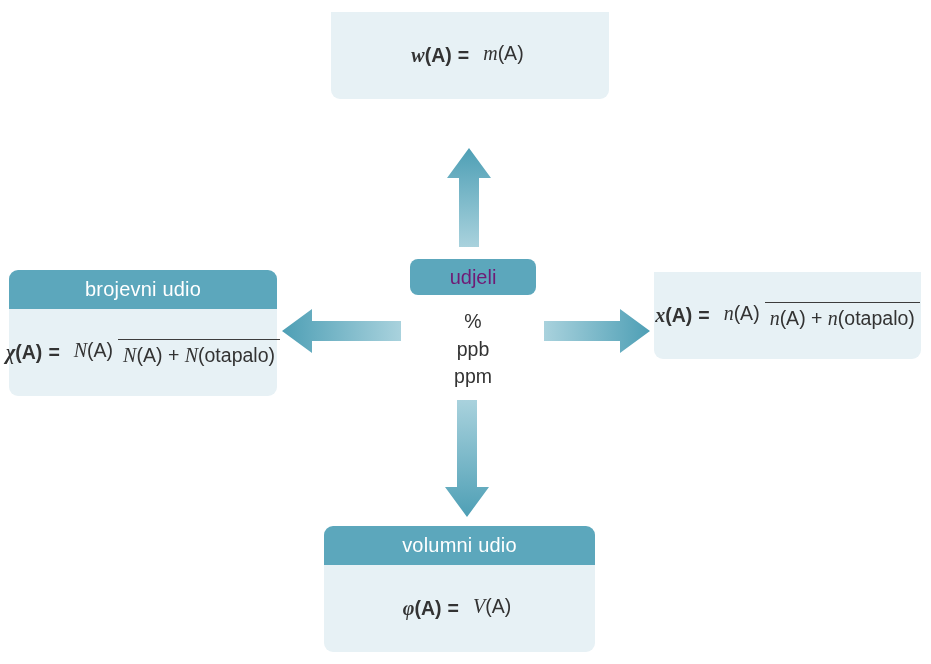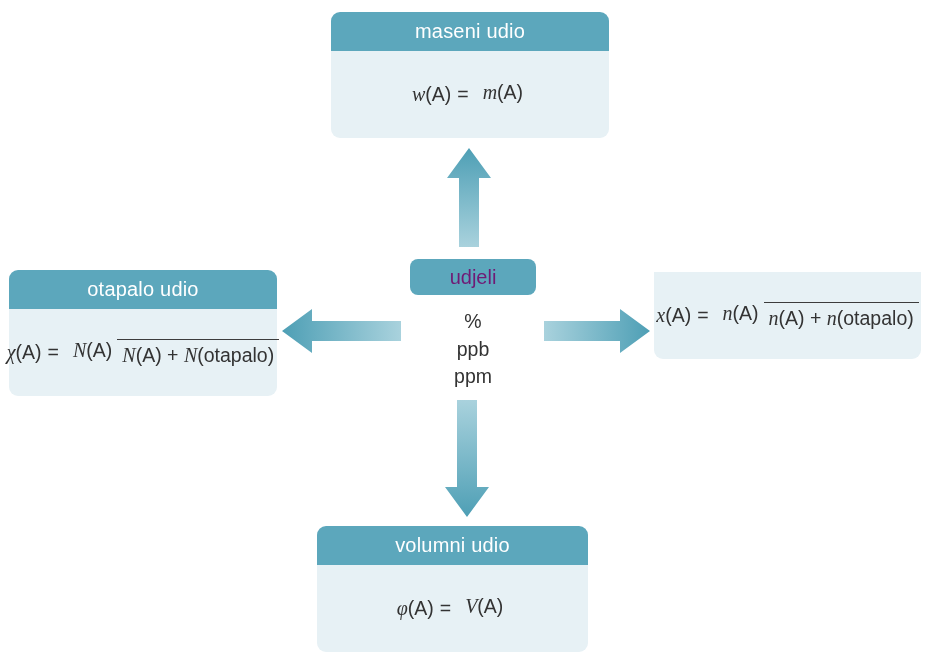--- a/index.html
+++ b/index.html
@@ -34,34 +34,34 @@
     border-radius: 0 0 9px 9px;
     height: 87px;
     display: flex;
     align-items: center;
     justify-content: center;
   }
 
   .node-top    { left: 331px; top: 12px;  width: 278px; }
   .node-left   { left: 9px;   top: 270px; width: 268px; }
   .node-right  { left: 654px; top: 272px; width: 267px; }
-  .node-bottom { left: 317px; top: 526px; width: 271px; }
+  .node-bottom { left: 324px; top: 526px; width: 271px; }
 
   
   .formula {
     display: flex;
     align-items: center;
     justify-content: center;
     gap: 9px;
     font-size: 19.5px;
     color: var(--text, #333333);
     white-space: nowrap;
   }
   .formula em { font-style: italic; font-family: "Liberation Serif", "DejaVu Serif", serif; font-size: 20px; }
-  .lhs { display: inline-flex; align-items: center; gap: 6px; }
+  .lhs { display: inline-flex; align-items: center; gap: 6px; font-weight: bold; }
   .frac { display: inline-flex; align-items: center; }
   .num { padding: 0 5px 4px; }
   .den { border-top: 1.7px solid #3c3c3c; padding: 4px 5px 0; }
 
   
   .center-label {
     position: absolute;
     left: 410px; top: 259px;
     width: 126px; height: 36px;
     background: var(--header, #5CA7BC);
@@ -114,39 +114,36 @@
         <stop offset="1" style="stop-color: var(--arrow-dark, #4E9FB5)"></stop>
       </linearGradient>
     </defs>
     <polygon fill="url(#gradUp)" points="459,247 459,178 447,178 469,148 491,178 479,178 479,247"></polygon>
     <polygon fill="url(#gradDown)" points="457,400 457,487 445,487 467,517 489,487 477,487 477,400"></polygon>
     <polygon fill="url(#gradLeft)" points="401,321 312,321 312,309 282,331 312,353 312,341 401,341"></polygon>
     <polygon fill="url(#gradRight)" points="544,321 620,321 620,309 650,331 620,353 620,341 544,341"></polygon>
   </svg>
 
   <div class="node node-top">
-    <div class="node-header">
-      <span>maseni udio</span>
-    </div>
     <div class="node-body">
       <div class="formula">
         <span class="lhs">
             <span><em>w</em><span>(A)</span></span>
           <span>=</span>
           </span>
         <span class="frac">
           <span class="num"><em>m</em><span>(A)</span></span>
         </span>
       </div>
     </div>
   </div>
 
   <div class="node node-left">
     <div class="node-header">
-      <span>otapalo udio</span>
+      <span>brojevni udio</span>
     </div>
     <div class="node-body">
       <div class="formula">
         <span class="lhs">
             <span><em>χ</em><span>(A)</span></span>
           <span>=</span>
           </span>
         <span class="frac">
           <span class="num"><em>N</em><span>(A)</span></span>
           <span class="den"><em>N</em><span>(A)</span> <span>+</span> <em>N</em><span>(otapalo)</span></span>

